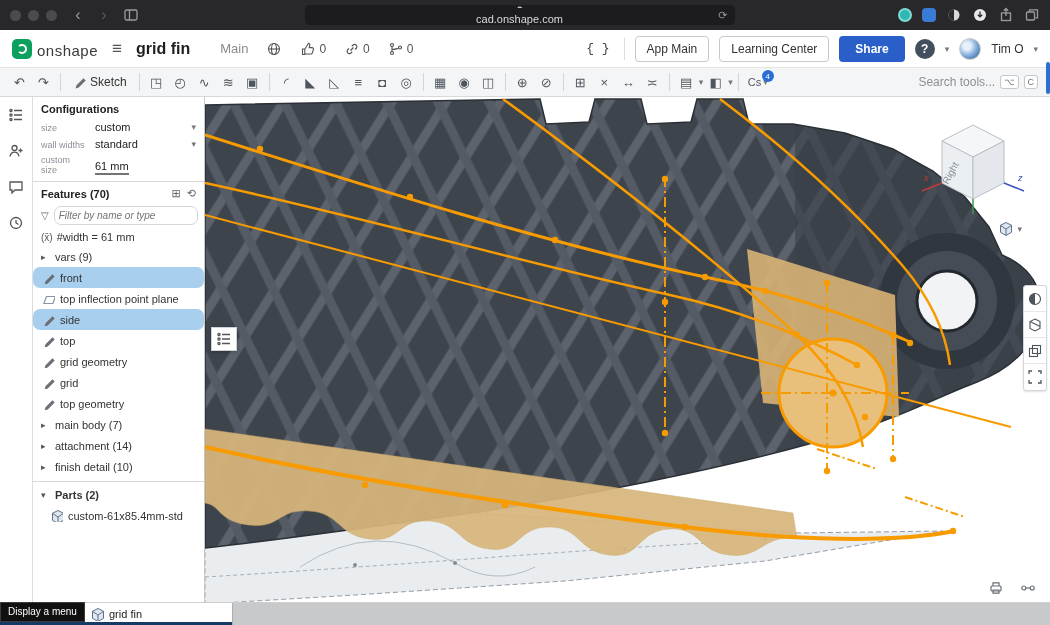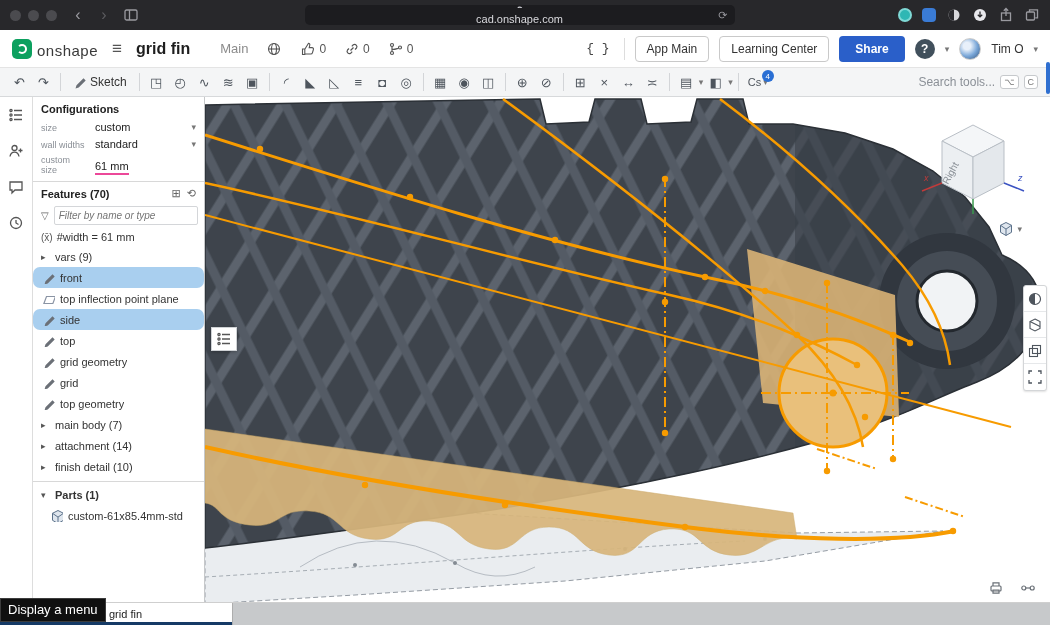--- a/index.html
+++ b/index.html
@@ -53,27 +53,27 @@
   
   .main { position:absolute; top:97px; bottom:23px; left:0; right:0; display:flex; }
   .strip { width:33px; flex:none; background:#fff; border-right:1px solid #ddd; display:flex; flex-direction:column; align-items:center; padding-top:8px; gap:16px; }
   .stripbtn { width:22px; height:20px; display:flex; align-items:center; justify-content:center; cursor:pointer; }
 
   .panel { width:172px; flex:none; background:#fff; border-right:1px solid #c6c8ca; font-size:11px; color:#333; position:relative; overflow:hidden; }
   .ptitle { font-weight:bold; font-size:11px; color:#222; padding:6px 8px 3px; }
   .crow { display:flex; align-items:flex-end; padding:3px 8px 2px; gap:8px; cursor:pointer; }
   .clabel { color:#8a8f96; font-size:9px; width:46px; flex:none; }
   .cvalue { flex:1; display:flex; justify-content:space-between; align-items:center; font-size:11px; color:#222; }
-  .uv { border-bottom:2px solid #ec4899; padding-bottom:1px; }
+  .uv { border-bottom:2px solid #737373; padding-bottom:1px; }
   .pdivider { height:1px; background:#d8d8d8; margin:4px 0 2px; }
   .fhead { display:flex; align-items:center; padding:3px 8px; }
   .fhead b { font-size:11px; color:#222; }
   .fheadicons { margin-left:auto; display:flex; gap:6px; color:#666; font-size:11px; }
   .filterrow { display:flex; align-items:center; gap:5px; padding:3px 6px 3px 8px; }
-  .finput { flex:1; width:100px; border:1px solid #d4d6d9; border-radius:2px; font-style:italic; color:#a9adb2; font-size:10px; padding:3px 4px; font-family:"Liberation Sans",sans-serif; }
+  .finput { flex:1; width:100px; border:1px solid #d4d6d9; border-radius:7px; font-style:italic; color:#a9adb2; font-size:10px; padding:3px 4px; font-family:"Liberation Sans",sans-serif; }
   .varrow { display:flex; align-items:center; gap:4px; padding:3px 8px; color:#333; }
   .varglyph { font-size:10px; color:#555; }
   .trow { display:flex; align-items:center; gap:5px; padding:0 8px; height:21px; cursor:pointer; }
   .trow.sel { background:#a9cfef;border-radius:7px; }
   .chev { width:9px; font-size:9px; color:#555; flex:none; }
   .tic { width:14px; flex:none; display:flex; justify-content:center; }
   .tlabel { white-space:nowrap; overflow:hidden; text-overflow:ellipsis; font-size:11px; }
   .partrow { padding-left:16px; }
 
   .viewport { flex:1; position:relative; background:#fff; overflow:hidden; }
@@ -85,21 +85,21 @@
   .rbtn { width:22px; height:26px; display:flex; align-items:center; justify-content:center; border-bottom:1px solid #e6e8ea; cursor:pointer; }
   .rbtn:last-child { border-bottom:none; }
   .flyoutbtn { position:absolute; left:6px; top:230px; width:26px; height:24px; background:#fff; border:1px solid #cfd2d5; box-shadow:0 1px 3px rgba(0,0,0,.25); display:flex; align-items:center; justify-content:center; cursor:pointer; }
   .vbicons { position:absolute; right:14px; bottom:6px; display:flex; gap:16px; }
 
   
   .bottom { position:absolute; bottom:0; left:0; right:0; height:23px; background:#fff; border-top:1px solid #cfcfcf; display:flex; }
   .tabarea { width:232px; flex:none; display:flex; align-items:center; gap:5px; padding-left:90px; font-size:11px; color:#222; }
   .scrolltrack { flex:1; background:#c7c9cb; border-left:1px solid #adadad; }
   .navybar { position:absolute; left:0; bottom:0; width:232px; height:3px; background:#153a66; }
-  .tooltip { position:absolute; left:0; bottom:3px; background:#101010; color:#fff; font-size:13px; padding:3px 7px 4px; border:1px solid #3c3c3c; z-index:20; }
+  .tooltip { position:absolute; left:0; bottom:3px; background:#101010; color:#fff; font-size:10px; padding:3px 7px 4px; border:1px solid #3c3c3c; z-index:20; }
 </style>
 </head>
 <body>
 
 <svg width="0" height="0" style="position:absolute">
   <defs>
     <g id="i-pencil">
         <path d="M2.5 13.5l1-3.2 7-7 2.2 2.2-7 7-3.2 1z" fill="#6b7077"></path>
       </g>
     <g id="i-plane">
@@ -464,21 +464,21 @@
           <span class="chev">▸</span>
           <span class="tlabel">attachment (14)</span>
         </div>
       <div class="trow">
           <span class="chev">▸</span>
           <span class="tlabel">finish detail (10)</span>
         </div>
       <div class="pdivider"></div>
       <div class="trow">
           <span class="chev">▾</span>
-          <b class="tlabel">Parts (1)</b>
+          <b class="tlabel">Parts (2)</b>
         </div>
       <div class="trow partrow">
           <span class="tic">
             <svg width="13" height="13">
               <use href="#i-cube"></use>
             </svg>
           </span>
           <span class="tlabel">custom-61x85.4mm-std</span>
         </div>
     </div>

